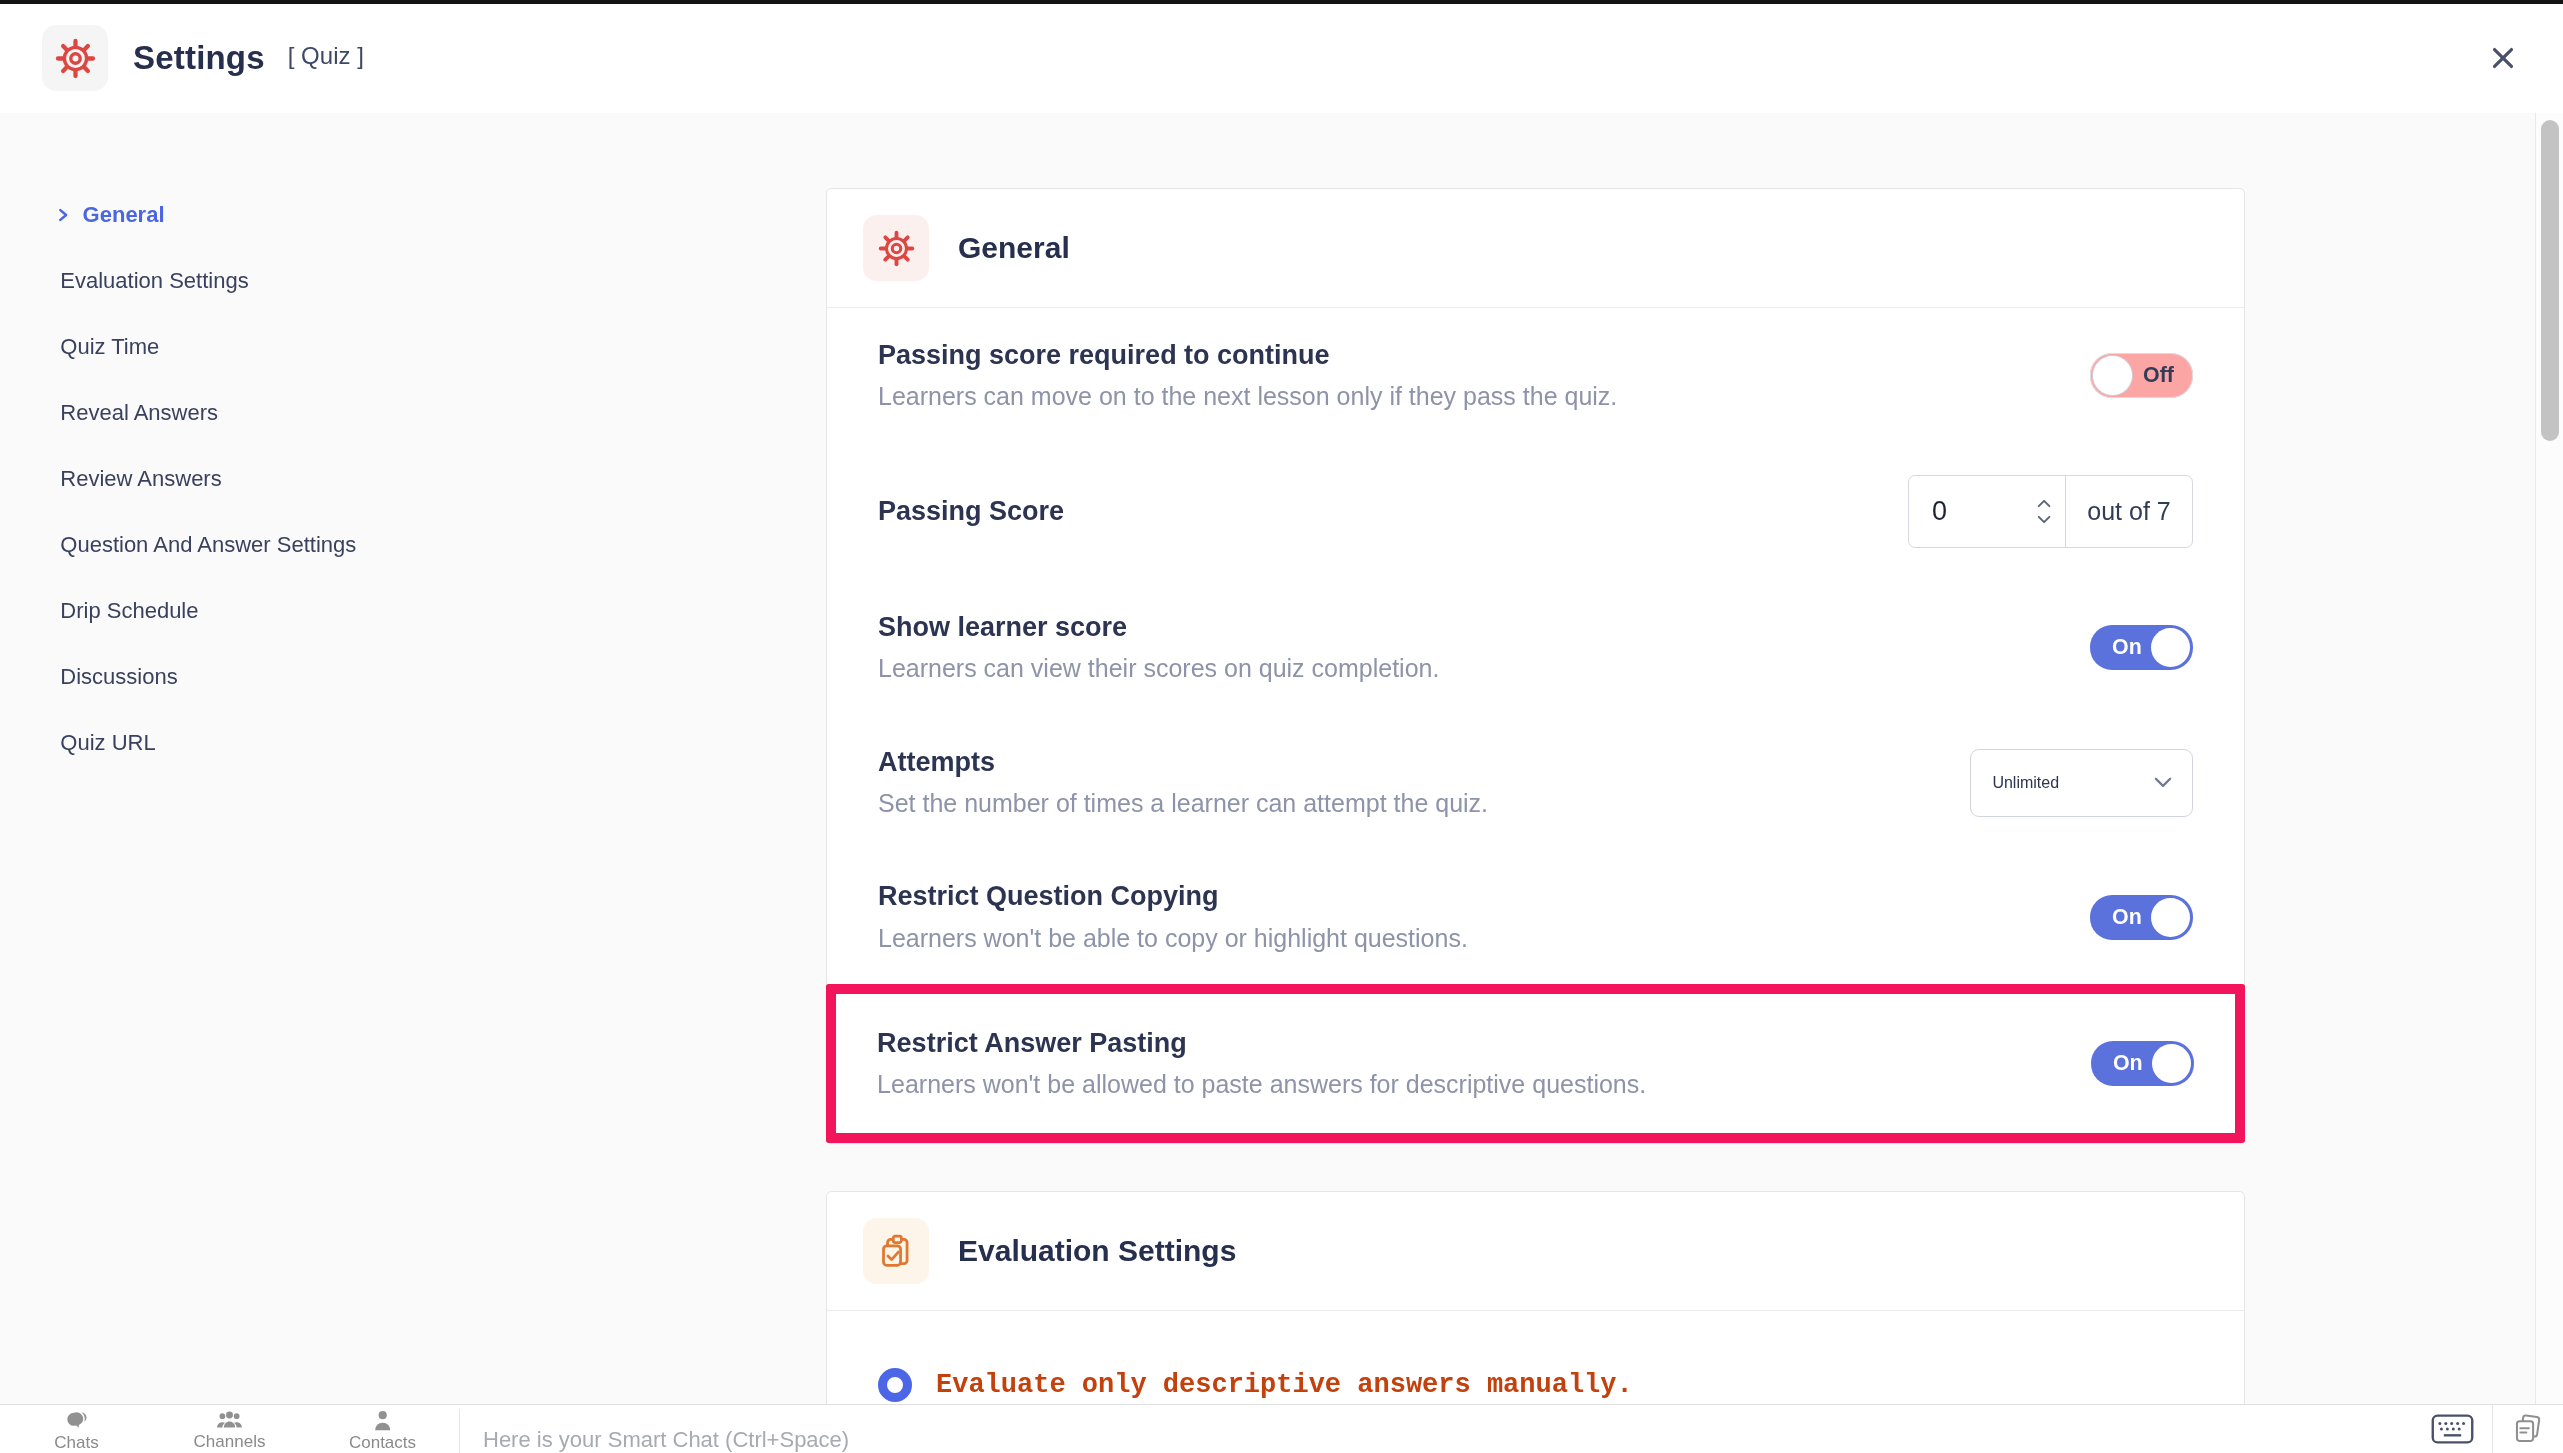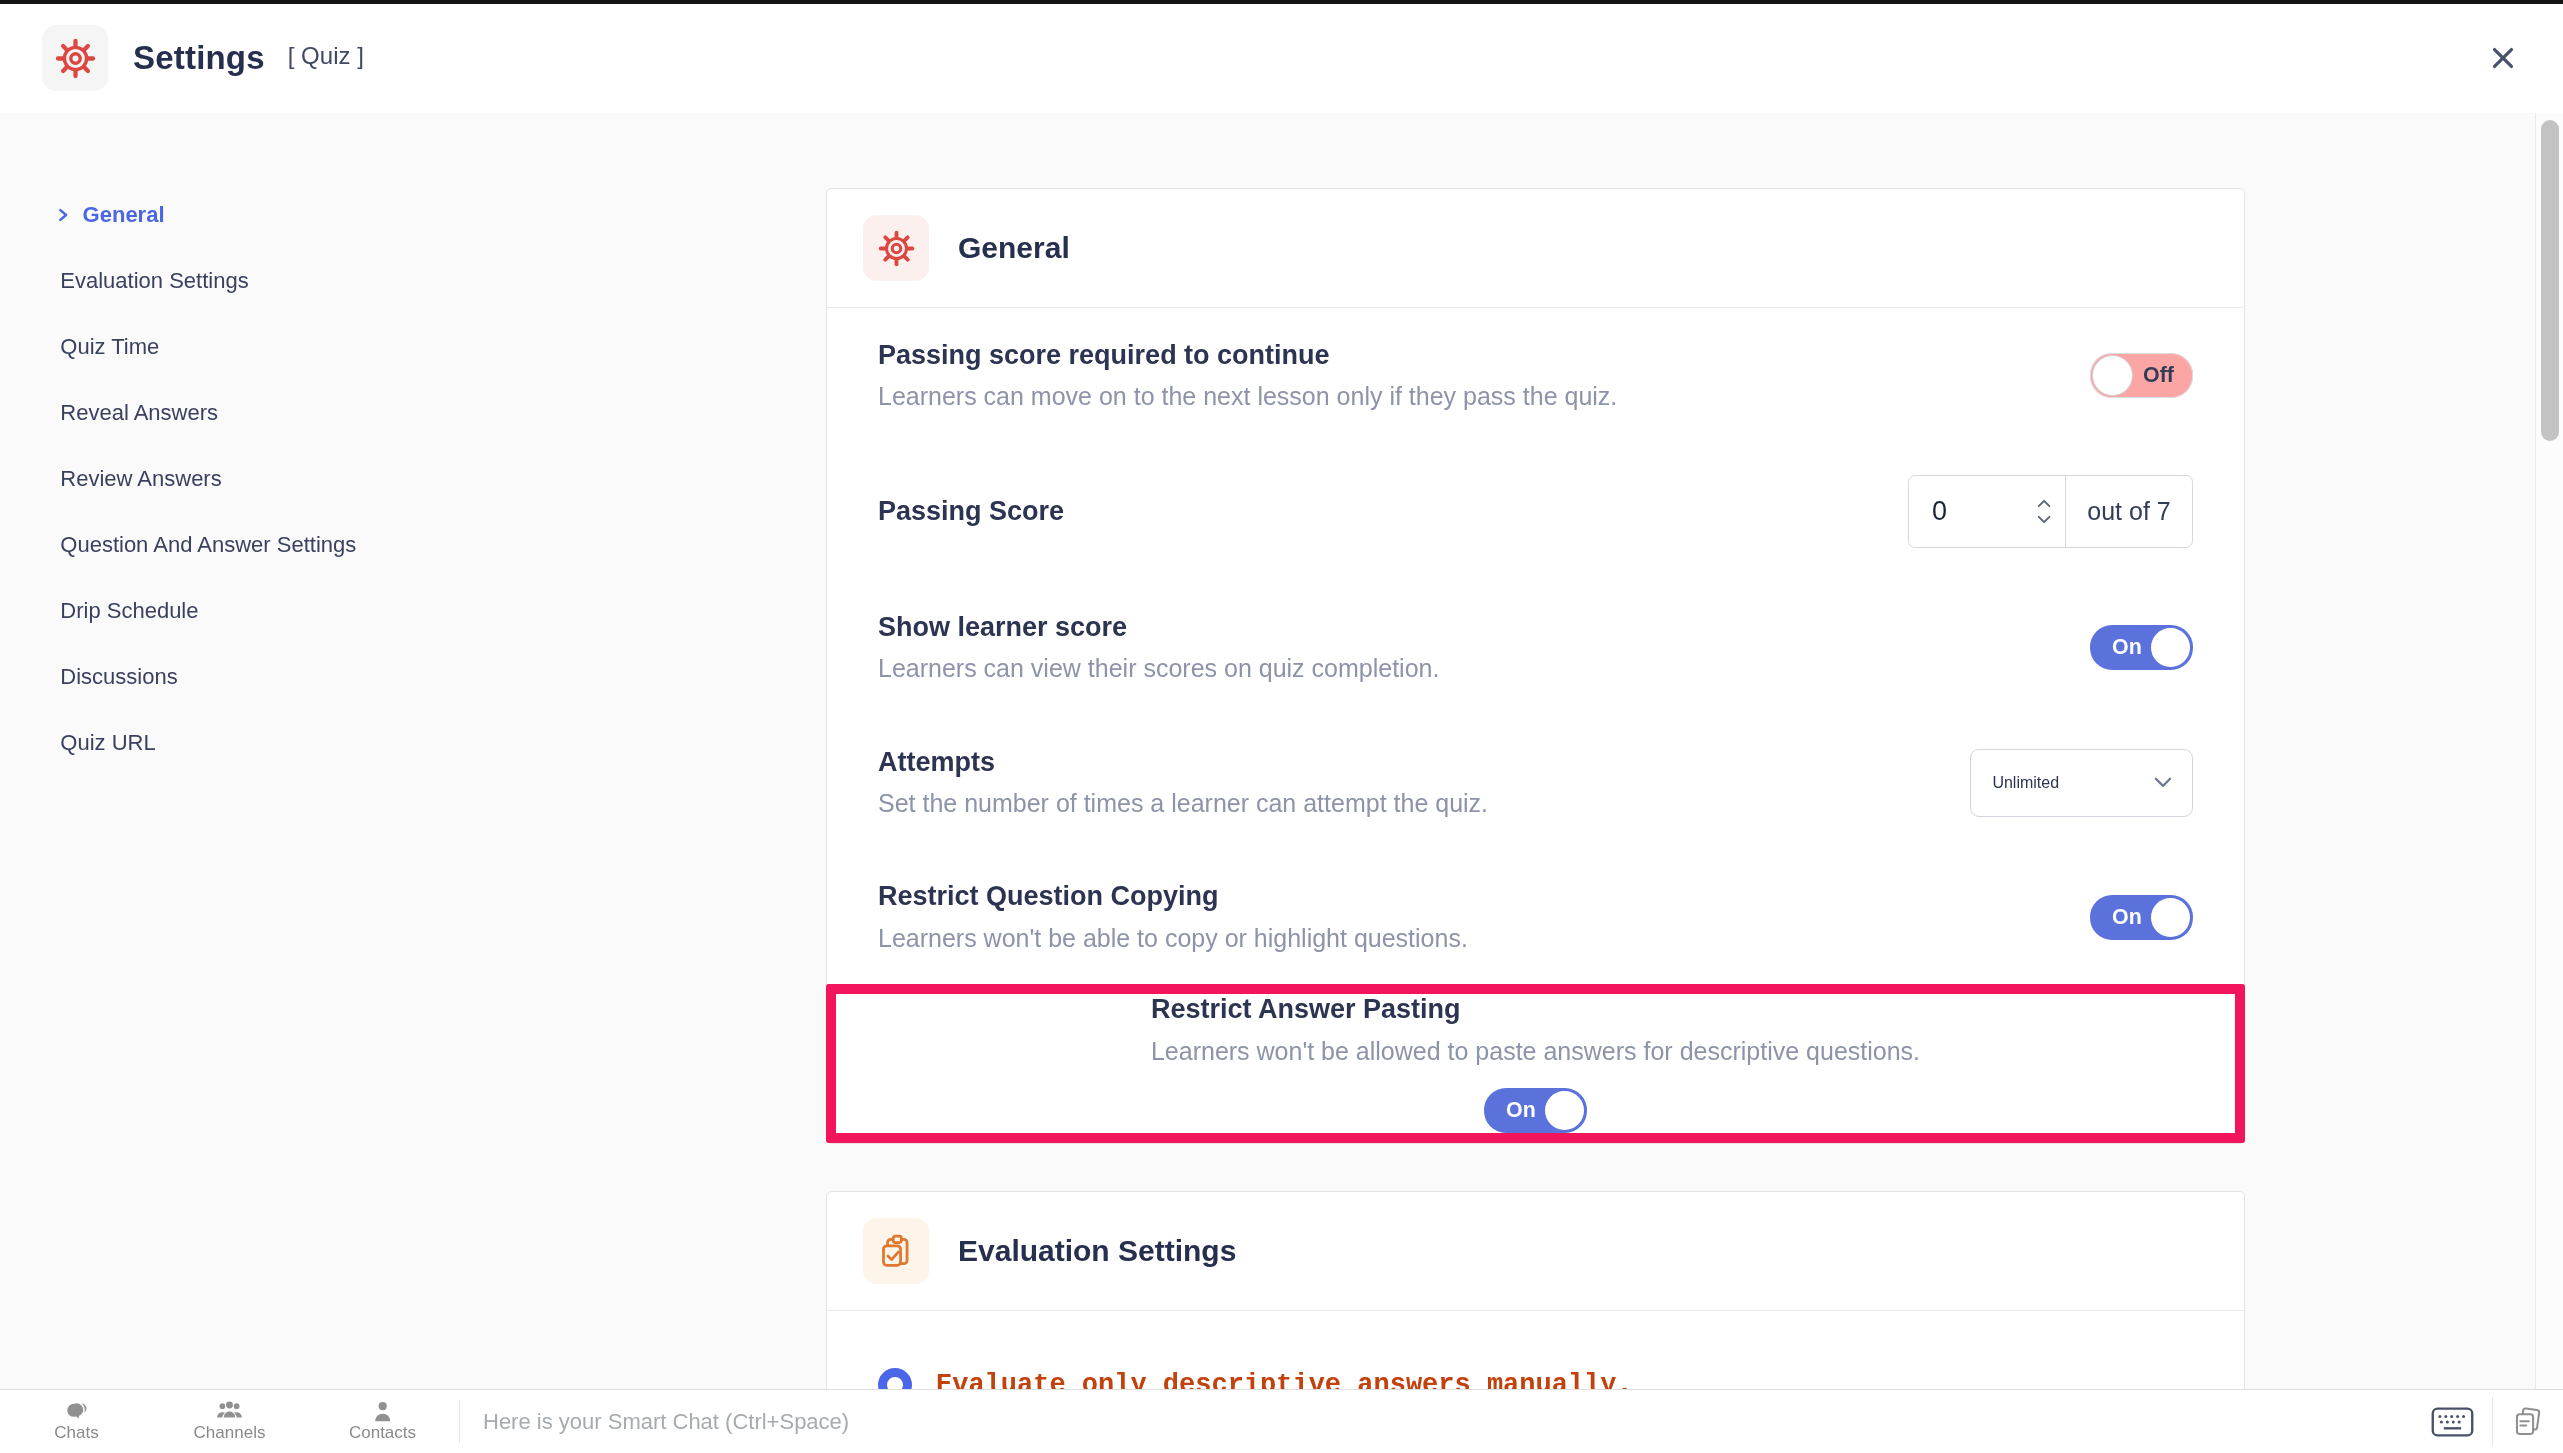--- a/index.html
+++ b/index.html
@@ -32,21 +32,21 @@
   .card-iconbox.orange { background:#fdf4ea; }
   .card-title { margin-left:29px; font-size:30px; font-weight:700; color:#272f4e; }
 
   .row { display:flex; align-items:center; justify-content:space-between; padding:0 51px; }
   .row-text { display:flex; flex-direction:column; gap:11.6px; }
   .row-title { font-size:27px; font-weight:700; color:#2c3452; }
   .row-sub { font-size:25px; font-weight:400; color:#8d93a8; }
 
   .r1 { height:135px; } .r2 { height:137px; } .r3 { height:135px; }
   .r4 { height:135px; } .r5 { height:134px; }
-  .r6 { height:159px; border:10.7px solid #f2155b; border-radius:2.7px; margin:0 -0.9px; padding:0 41px;flex-direction:column; }
+  .r6 { height:159px; border:10.7px solid #f2155b; border-radius:2.7px; margin:0 -0.9px; padding:0 41px; }
 
   
   .toggle { position:relative; width:103px; height:45px; border-radius:22px; display:flex; align-items:center; flex:none; cursor:pointer; }
   .toggle .knob { position:absolute; width:39px; height:39px; border-radius:50%; background:#fff; }
   .toggle.off { background:#fca5a5; box-shadow:inset 0 0 0 0.9px #dcdee4; }
   .toggle.off .knob { left:2.7px; box-shadow:0 0 0 0.9px #d0d3da; }
   .toggle.off .t-label { margin-left:53px; font-size:21.4px; font-weight:700; color:#333c57; }
   .toggle.on { background:#5b72dc; }
   .toggle.on .knob { right:2.7px; }
   .toggle.on .t-label { margin-left:22px; font-size:21.4px; font-weight:700; color:#ffffff; }
@@ -65,21 +65,21 @@
   .card2 { margin-top:47px; }
   .radio-row { display:flex; align-items:center; gap:24px; padding:57px 51px 80px; }
   .radio { width:34px; height:34px; border-radius:50%; border:9.8px solid #4b67e8; background:#fff; flex:none; cursor:pointer; }
   .radio-label { font-size:27px; font-weight:600; color:#c2410c;font-family:Liberation Mono, monospace; }
 
   
   .scrollbar { position:absolute; top:113px; right:0; width:28px; height:1291px; background:#fcfcfc; border-left:0.9px solid #e9e9e9; }
   .scroll-thumb { position:absolute; top:7.1px; left:4.5px; width:18px; height:321px; border-radius:9px; background:#c3c3c3; cursor:grab; }
 
   
-  .bottom-bar { position:absolute; bottom:0; left:0; width:2563px; height:64px; background:#fff; border-top:0.9px solid #dfdfdf; display:flex; align-items:center; }
+  .bottom-bar { position:absolute; bottom:0; left:0; width:2563px; height:49px; background:#fff; border-top:0.9px solid #dfdfdf; display:flex; align-items:flex-end; }
   .tabs { width:460px; display:flex; border-right:0.9px solid #e5e5e5; }
   .tab { width:153px; display:flex; flex-direction:column; align-items:center; justify-content:center; gap:0.9px; cursor:pointer; }
   .tab-label { font-size:17px; color:#8a8a8a; }
   .chat-area { flex:1; display:flex; align-items:center; padding-left:23px; }
   .chat-area input { border:none; outline:none; background:transparent; width:95%; font-size:22px; color:#555; font-family:"Liberation Sans", sans-serif; }
   .chat-area input::placeholder { color:#a6aab1; }
   .bar-right { display:flex; align-items:center; }
   .bar-right .vdiv { width:0.9px; height:49px; background:#e5e5e5; }
   .bar-btn { display:flex; align-items:center; justify-content:center; padding:0 18px; cursor:pointer; height:100%; }
 </style>

